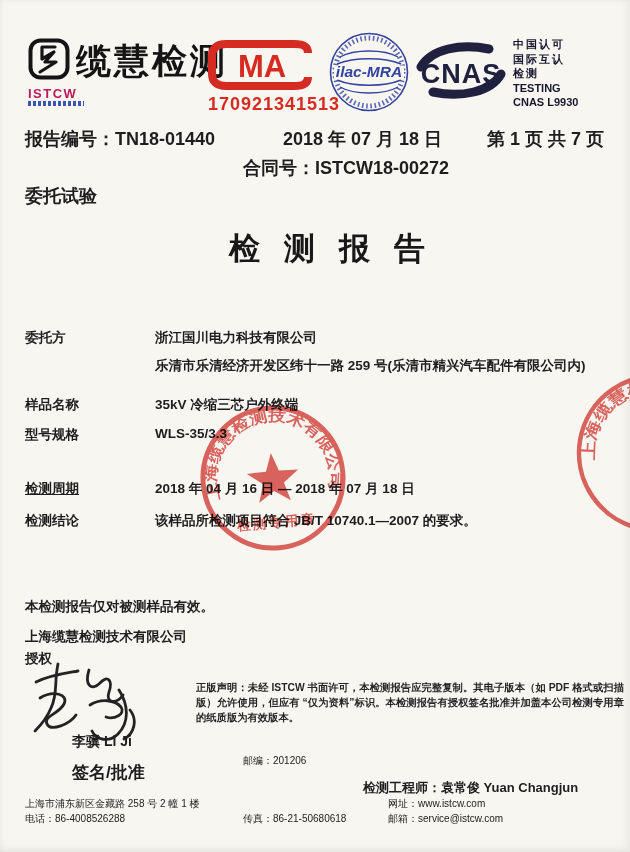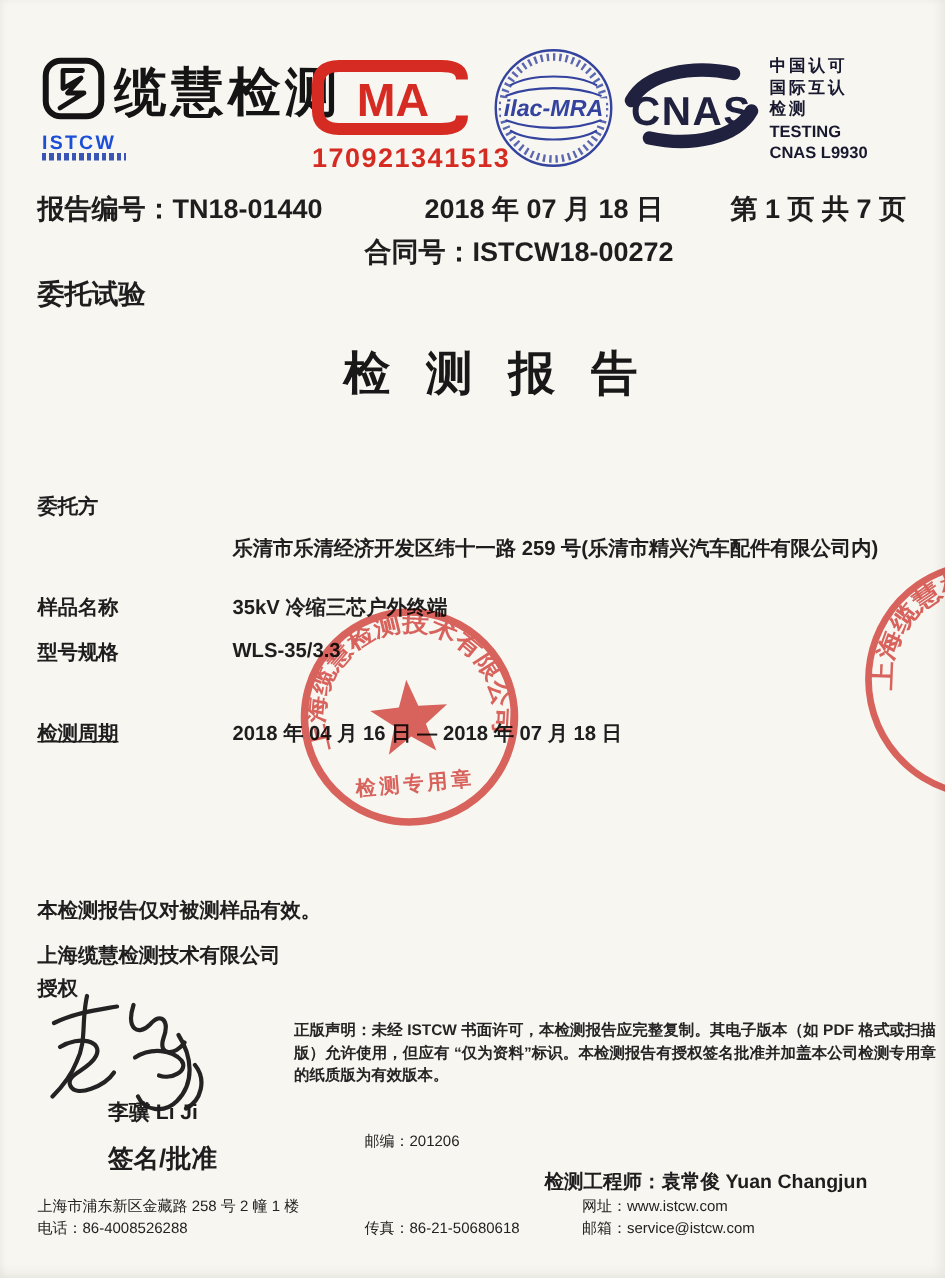--- a/index.html
+++ b/index.html
@@ -5,21 +5,21 @@
   html,body{margin:0;padding:0;background:#e9e7e2;}
   #page{
     position:relative;width:630px;height:852px;background:#f8f6f1;
     overflow:hidden;font-family:"Liberation Sans","DejaVu Sans",sans-serif;
     color:#1e1e1e;box-shadow:inset -3px -3px 8px rgba(0,0,0,.06), inset 2px 0 4px rgba(0,0,0,.03);
   }
   .abs{position:absolute;}
   .b{font-weight:700;}
   
   .brand-cn{font-size:35px;font-weight:700;letter-spacing:3px;color:#141414;}
-  .istcw-abbr{font-size:13px;font-weight:800;letter-spacing:1.5px;color:#1d4ed8;}
+  .istcw-abbr{font-size:13px;font-weight:800;letter-spacing:1.5px;color:#be185d;}
   .tagline{width:56px;height:5px;background:repeating-linear-gradient(90deg,#3a55b4 0 3px,#f8f6f1 3px 5px);}
   .cma-num{font-size:18px;font-weight:700;color:#d62b22;letter-spacing:1px;}
   .accred{font-size:11px;font-weight:700;color:#17172e;line-height:14.5px;}
   .accred .cnl{letter-spacing:2px;}
   
   .meta{font-size:18px;font-weight:700;white-space:nowrap;}
   
   .title{left:0;top:228px;width:100%;text-align:center;font-size:31px;font-weight:700;
          letter-spacing:24px;padding-left:24px;color:#181818;}
   
@@ -88,34 +88,39 @@
 
   <div class="abs meta" style="left:243px;top:156px;">
     <span>合同号：</span><span>ISTCW18-00272</span>
   </div>
   <div class="abs meta" style="left:25px;top:184px;">委托试验</div>
 
   <div class="abs title">检测报告</div>
 
   <div class="abs frow" style="top:329px;">
     <span>委托方</span>
+    <span class="fvalue">浙江国川电力科技有限公司</span>
     <span class="line2">乐清市乐清经济开发区纬十一路 259 号(乐清市精兴汽车配件有限公司内)</span>
   </div>
 
   <div class="abs frow" style="top:396px;">
     <span>样品名称</span>
     <span class="fvalue">35kV 冷缩三芯户外终端</span>
   </div>
   <div class="abs frow" style="top:426px;">
     <span>型号规格</span>
     <span class="fvalue">WLS-35/3.3</span>
   </div>
   <div class="abs frow" style="top:480px;text-decoration:underline;">
     <span>检测周期</span>
     <span class="fvalue">2018 年 04 月 16 日 — 2018 年 07 月 18 日</span>
+  </div>
+  <div class="abs frow" style="top:512px;">
+    <span>检测结论</span>
+    <span class="fvalue">该样品所检测项目符合 JB/T 10740.1—2007 的要求。</span>
   </div>
 
   <svg class="abs stamp" style="left:198px;top:403px;transform:rotate(-5deg);" width="150" height="150" viewBox="0 0 150 150">
     <defs>
       <path id="arcTop" d="M 23.4 99.1 A 57 57 0 1 1 126.7 99.1" fill="none"></path>
     </defs>
     <circle cx="75" cy="75" r="70" fill="none" stroke="#d94a45" stroke-width="5"></circle>
     <polygon points="75,50 81.5,68.1 100.7,68.7 85.5,80.4 90.9,98.8 75,88 59.1,98.8 64.5,80.4 49.3,68.7 68.5,68.1" fill="#d94a45"></polygon>
     <text font-size="14.5" font-weight="700" fill="#d94a45" font-family="Liberation Sans, sans-serif">
       <textPath href="#arcTop" startOffset="50%" text-anchor="middle" textLength="212" lengthAdjust="spacingAndGlyphs">上海缆慧检测技术有限公司</textPath>

